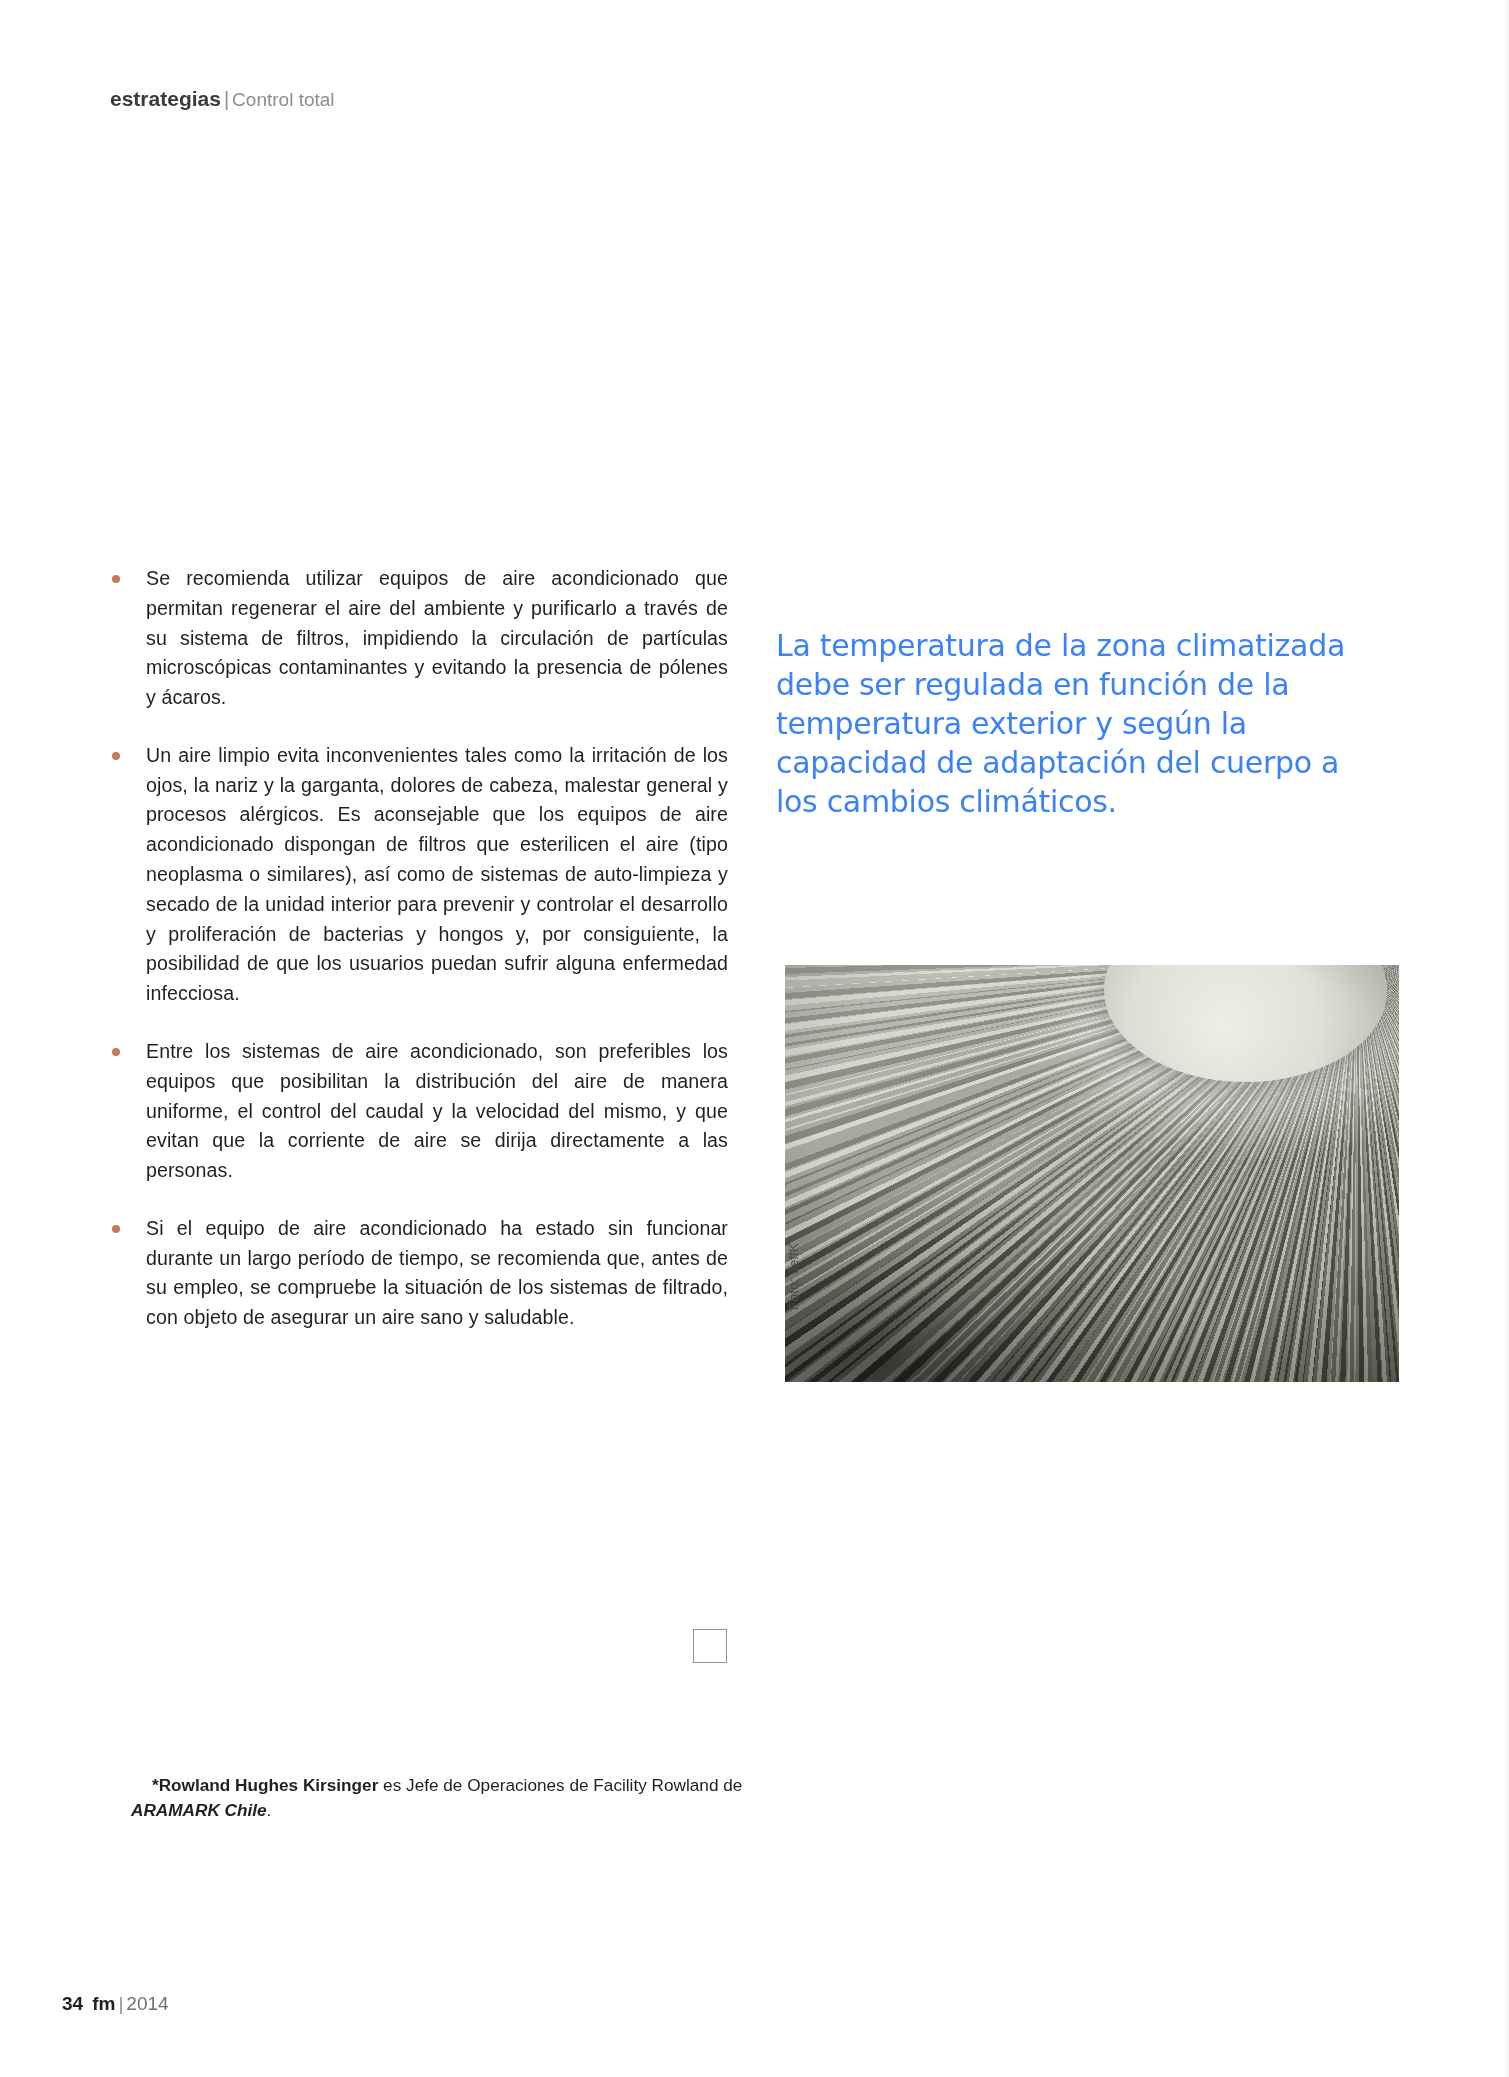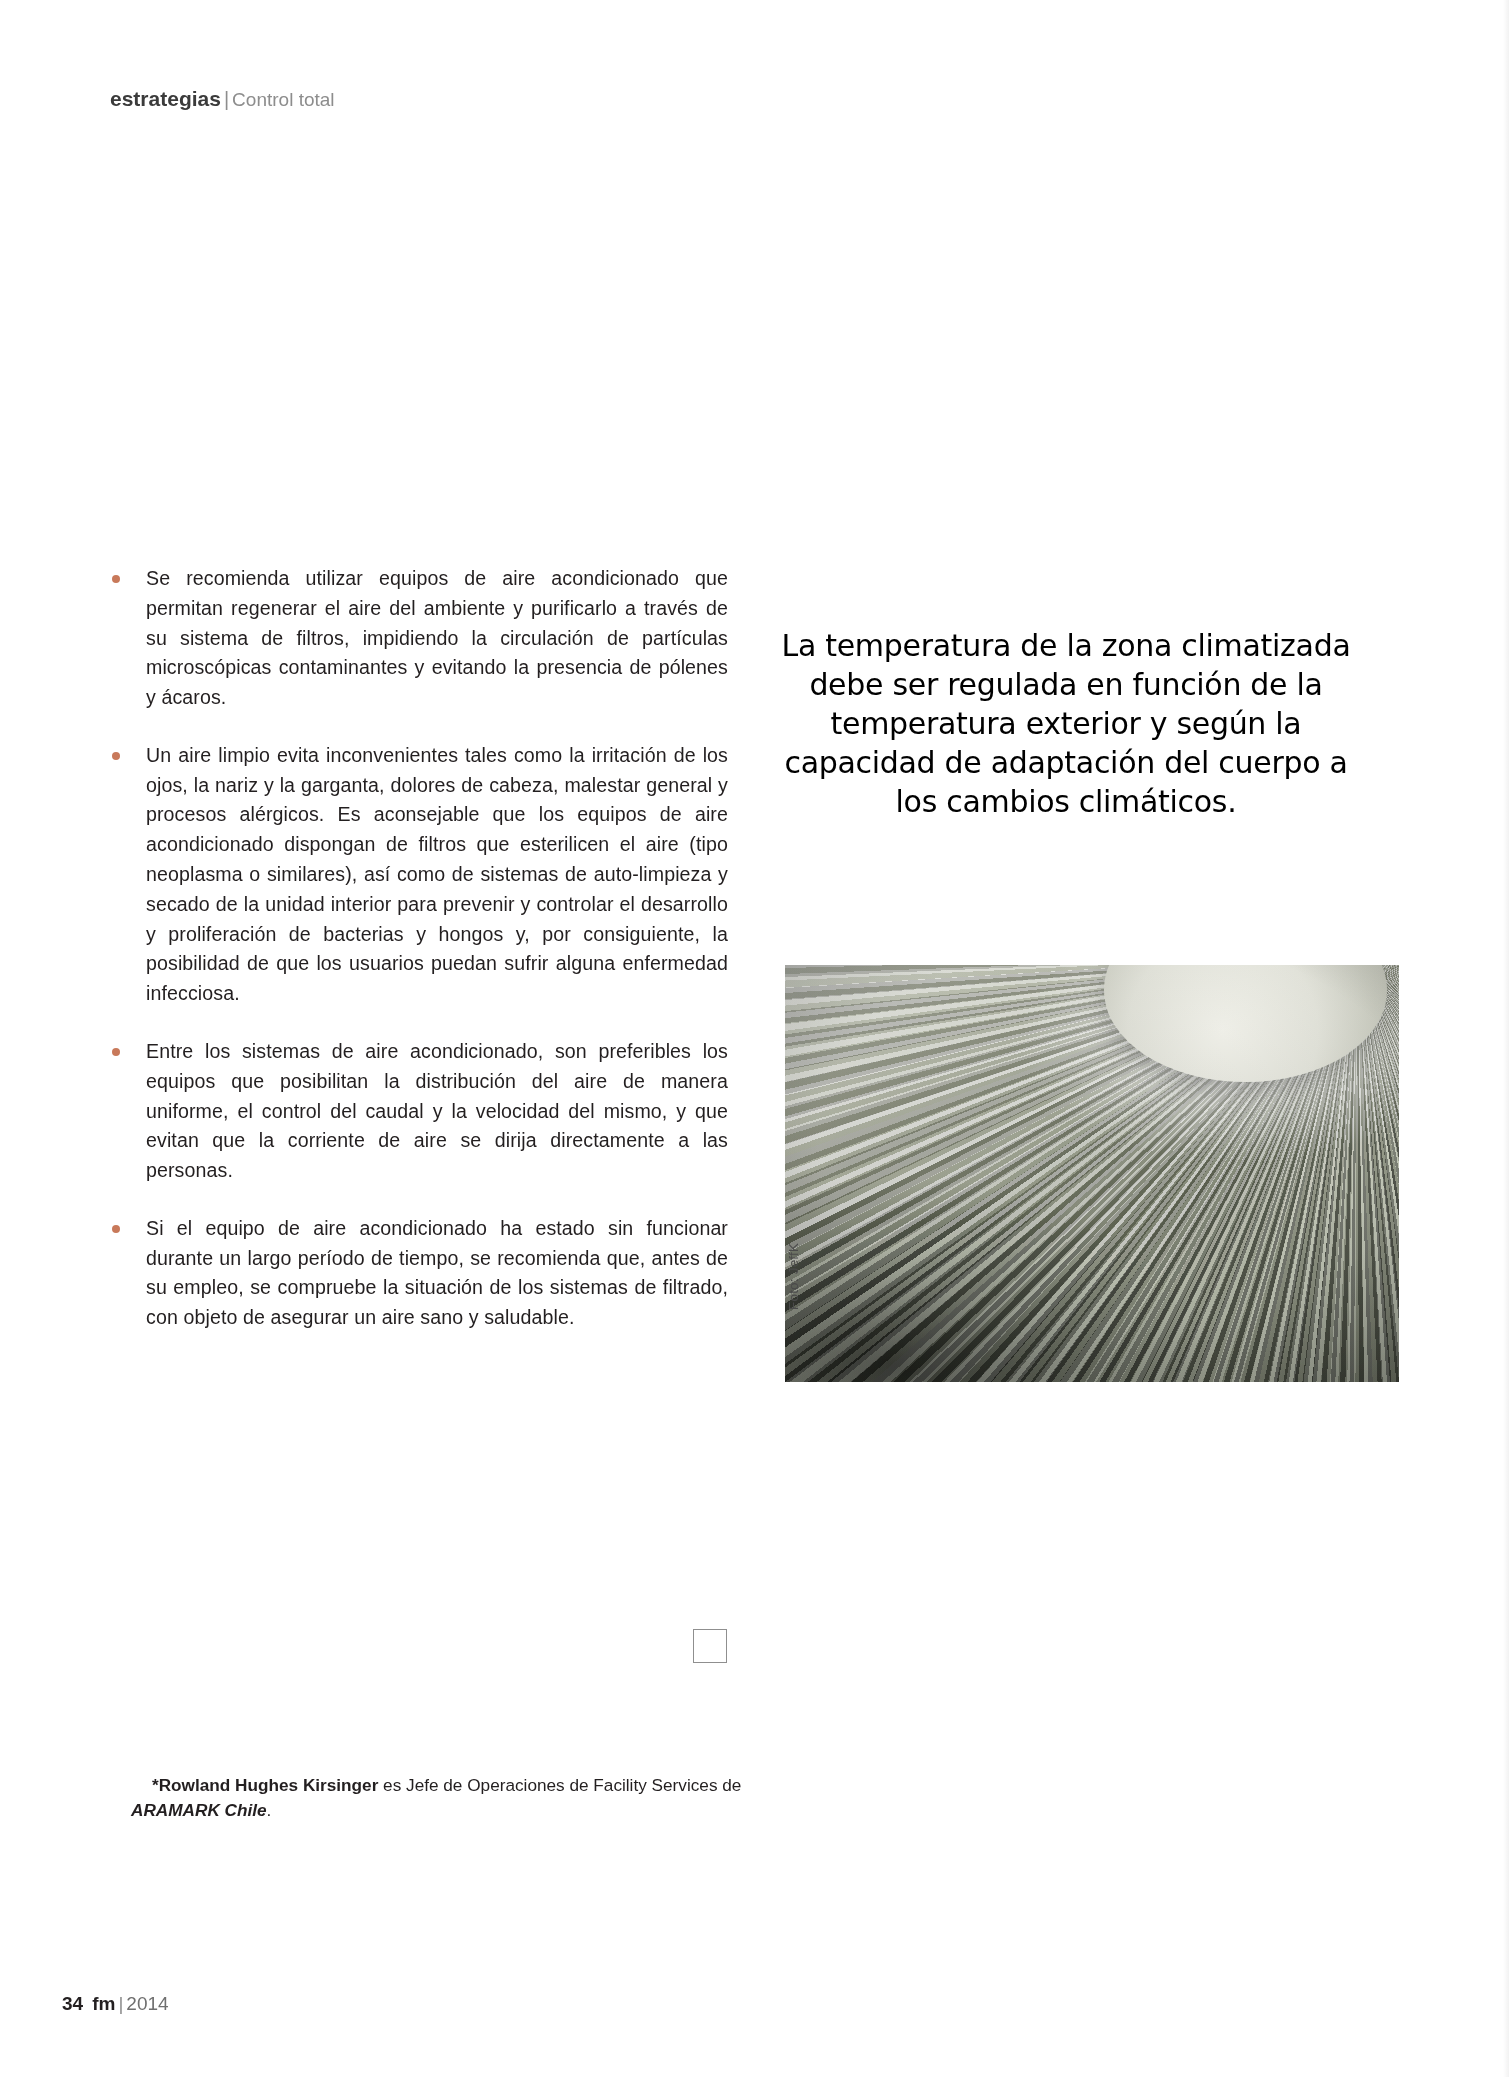--- a/index.html
+++ b/index.html
@@ -107,25 +107,24 @@
   .footnote i { font-style: italic; font-weight: bold; }
 
   
   .pullquote {
     position: absolute;
     left: 776px;
     top: 626px;
     width: 580px;
     font-size: 30px;
     line-height: 1.30;
-    color: #000000;
+    color: #3b82f6;
     font-family: "DejaVu Sans", sans-serif;
     font-weight: 400;
     letter-spacing: -0.3px;
-    text-align: center;
   }
 
   
   .photo-wrap {
     position: absolute;
     left: 785px;
     top: 965px;
     width: 614px;
     height: 417px;
     overflow: hidden;
@@ -240,21 +239,21 @@
     <div class="bullet-item">
       <span class="bullet-dot"></span>
       <div class="bullet-text">Si el equipo de aire acondicionado ha estado sin funcionar durante un largo período de tiempo, se recomienda que, antes de su empleo, se compruebe la situación de los sistemas de filtrado, con objeto de asegurar un aire sano y saludable.</div>
     </div>
 
   </div>
 
   <div class="endmark"></div>
 
   <div class="footnote">
-    <b>*Rowland Hughes Kirsinger</b><span> es Jefe de Operaciones de Facility Services de</span>
+    <b>*Rowland Hughes Kirsinger</b><span> es Jefe de Operaciones de Facility Rowland de</span>
     <span class="indent"><i>ARAMARK Chile</i><span>.</span></span>
   </div>
 
   <div class="pullquote">La temperatura de la zona climatizada debe ser regulada en función de la temperatura exterior y según la capacidad de adaptación del cuerpo a los cambios climáticos.</div>
 
   <div class="photo-wrap">
     <div class="photo"></div>
     <div class="fins"></div>
     <div class="fins2"></div>
     <div class="hub">

